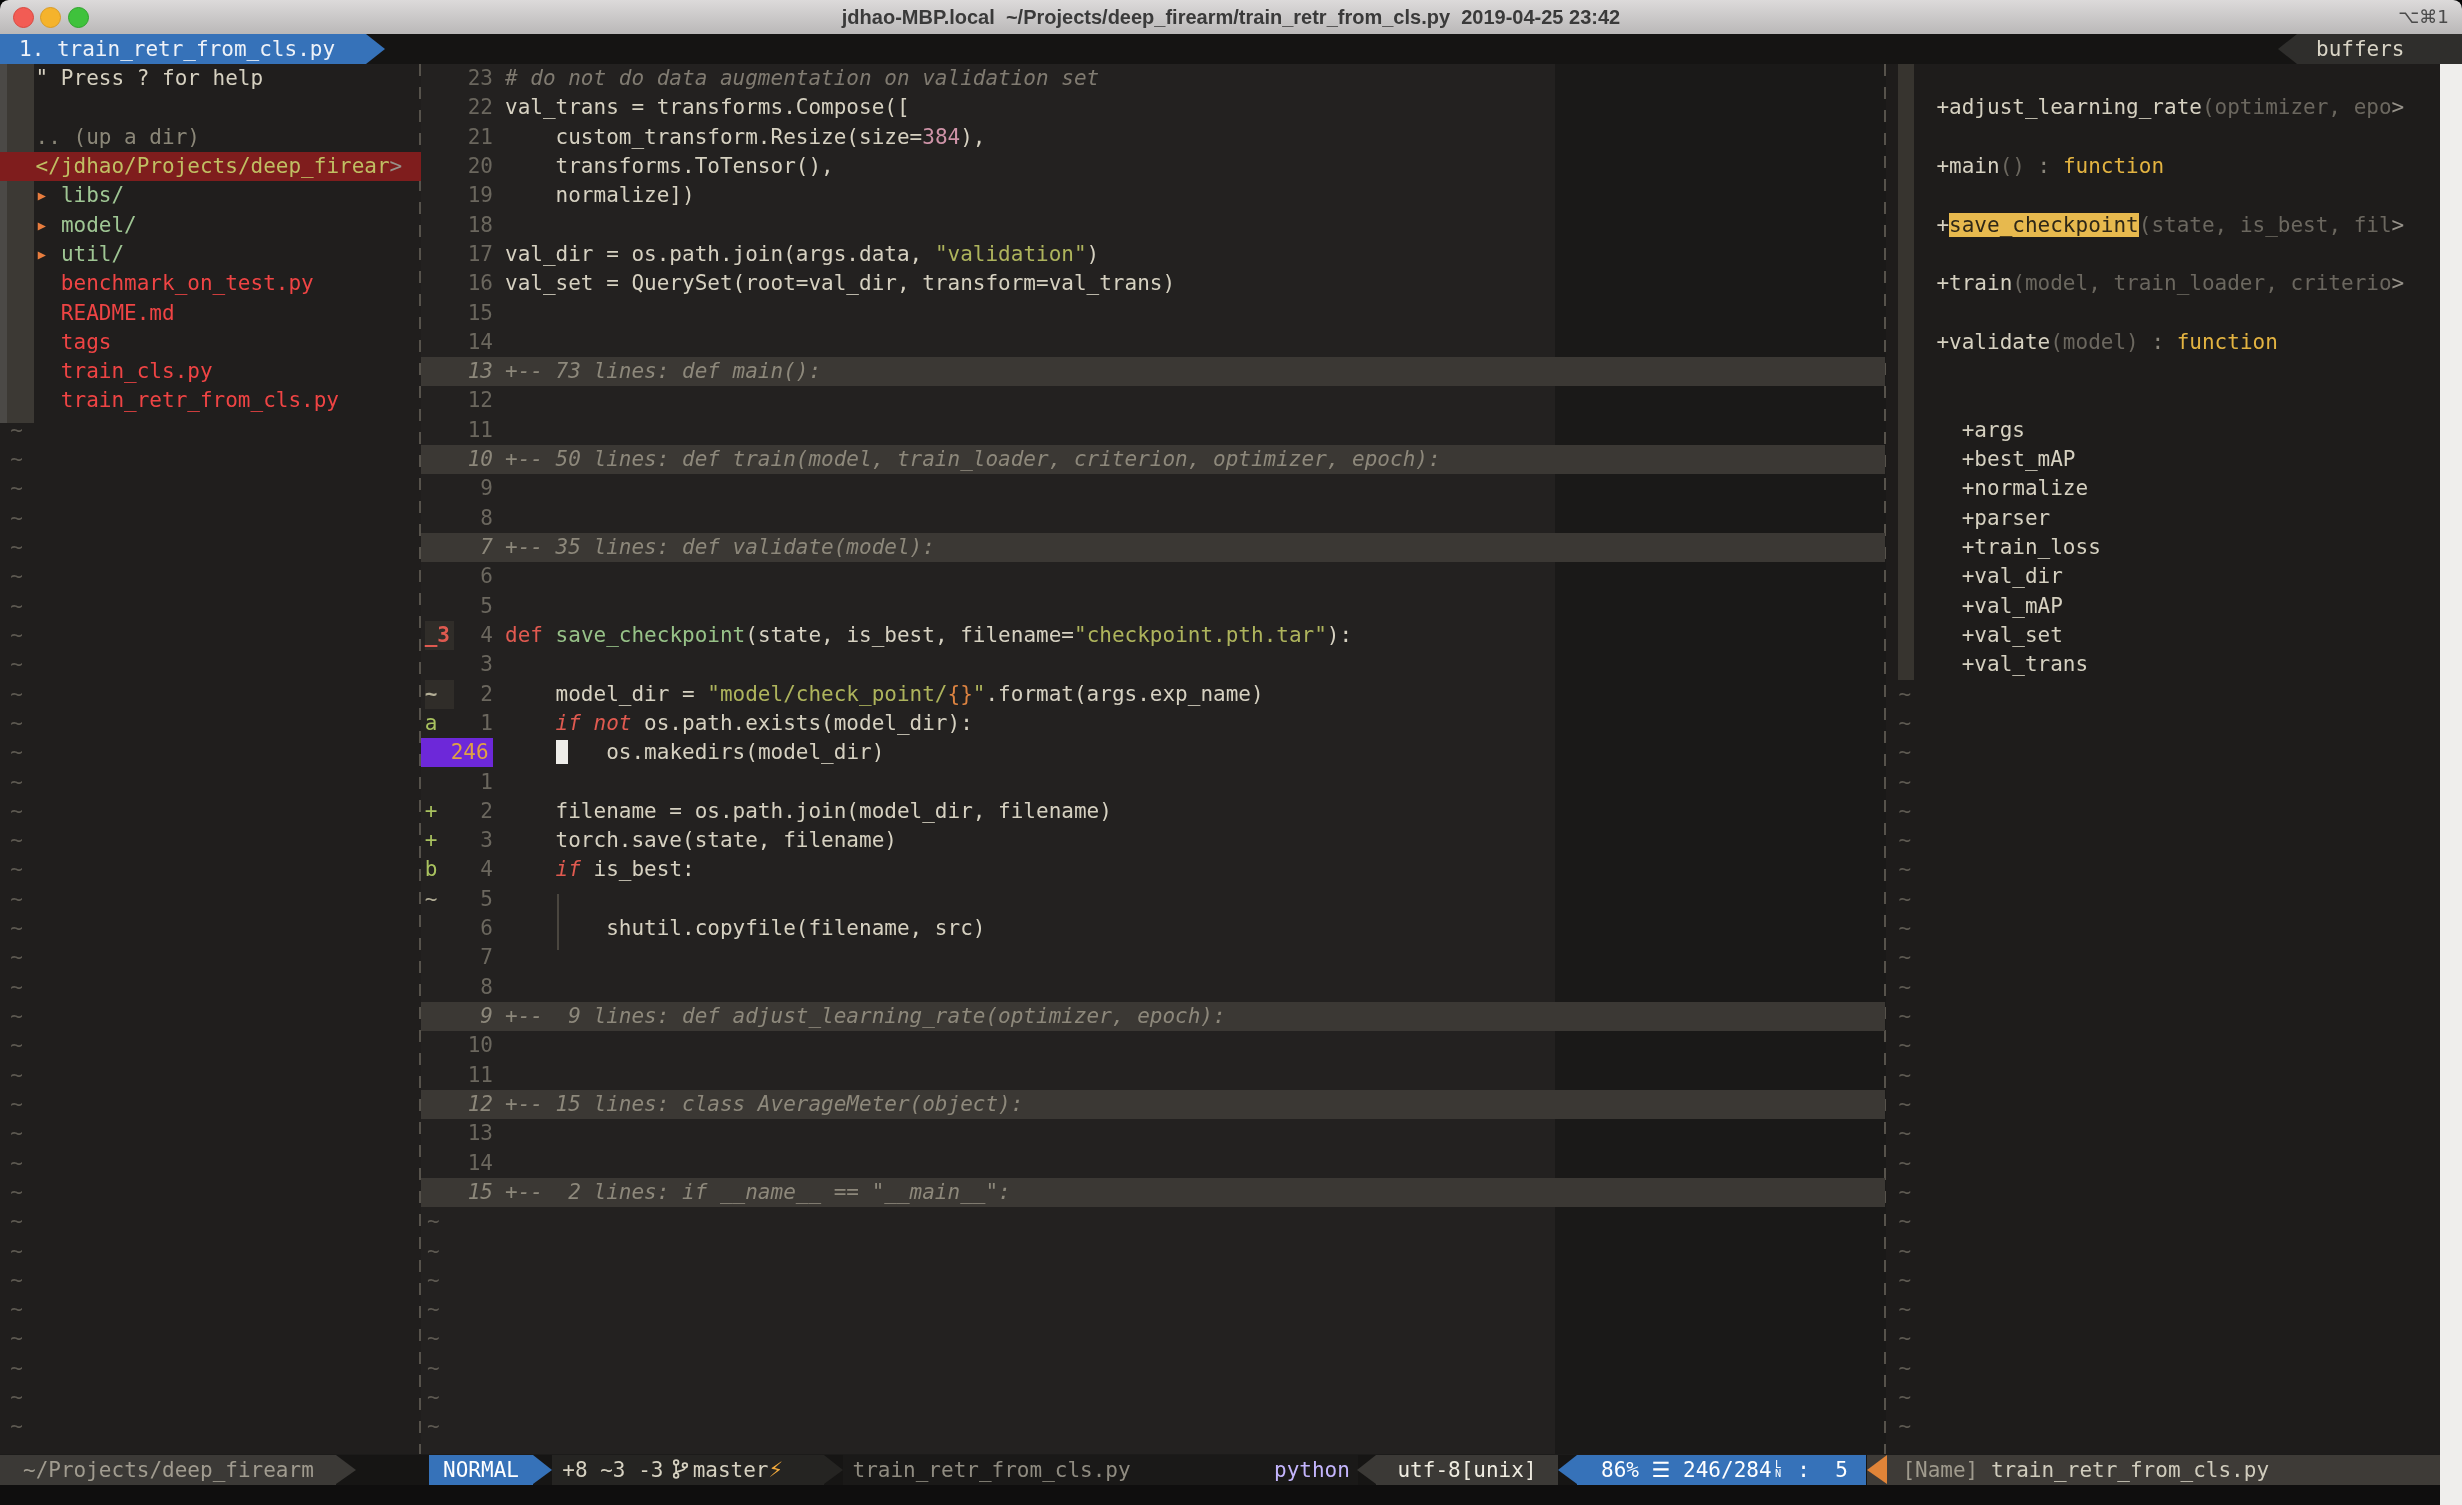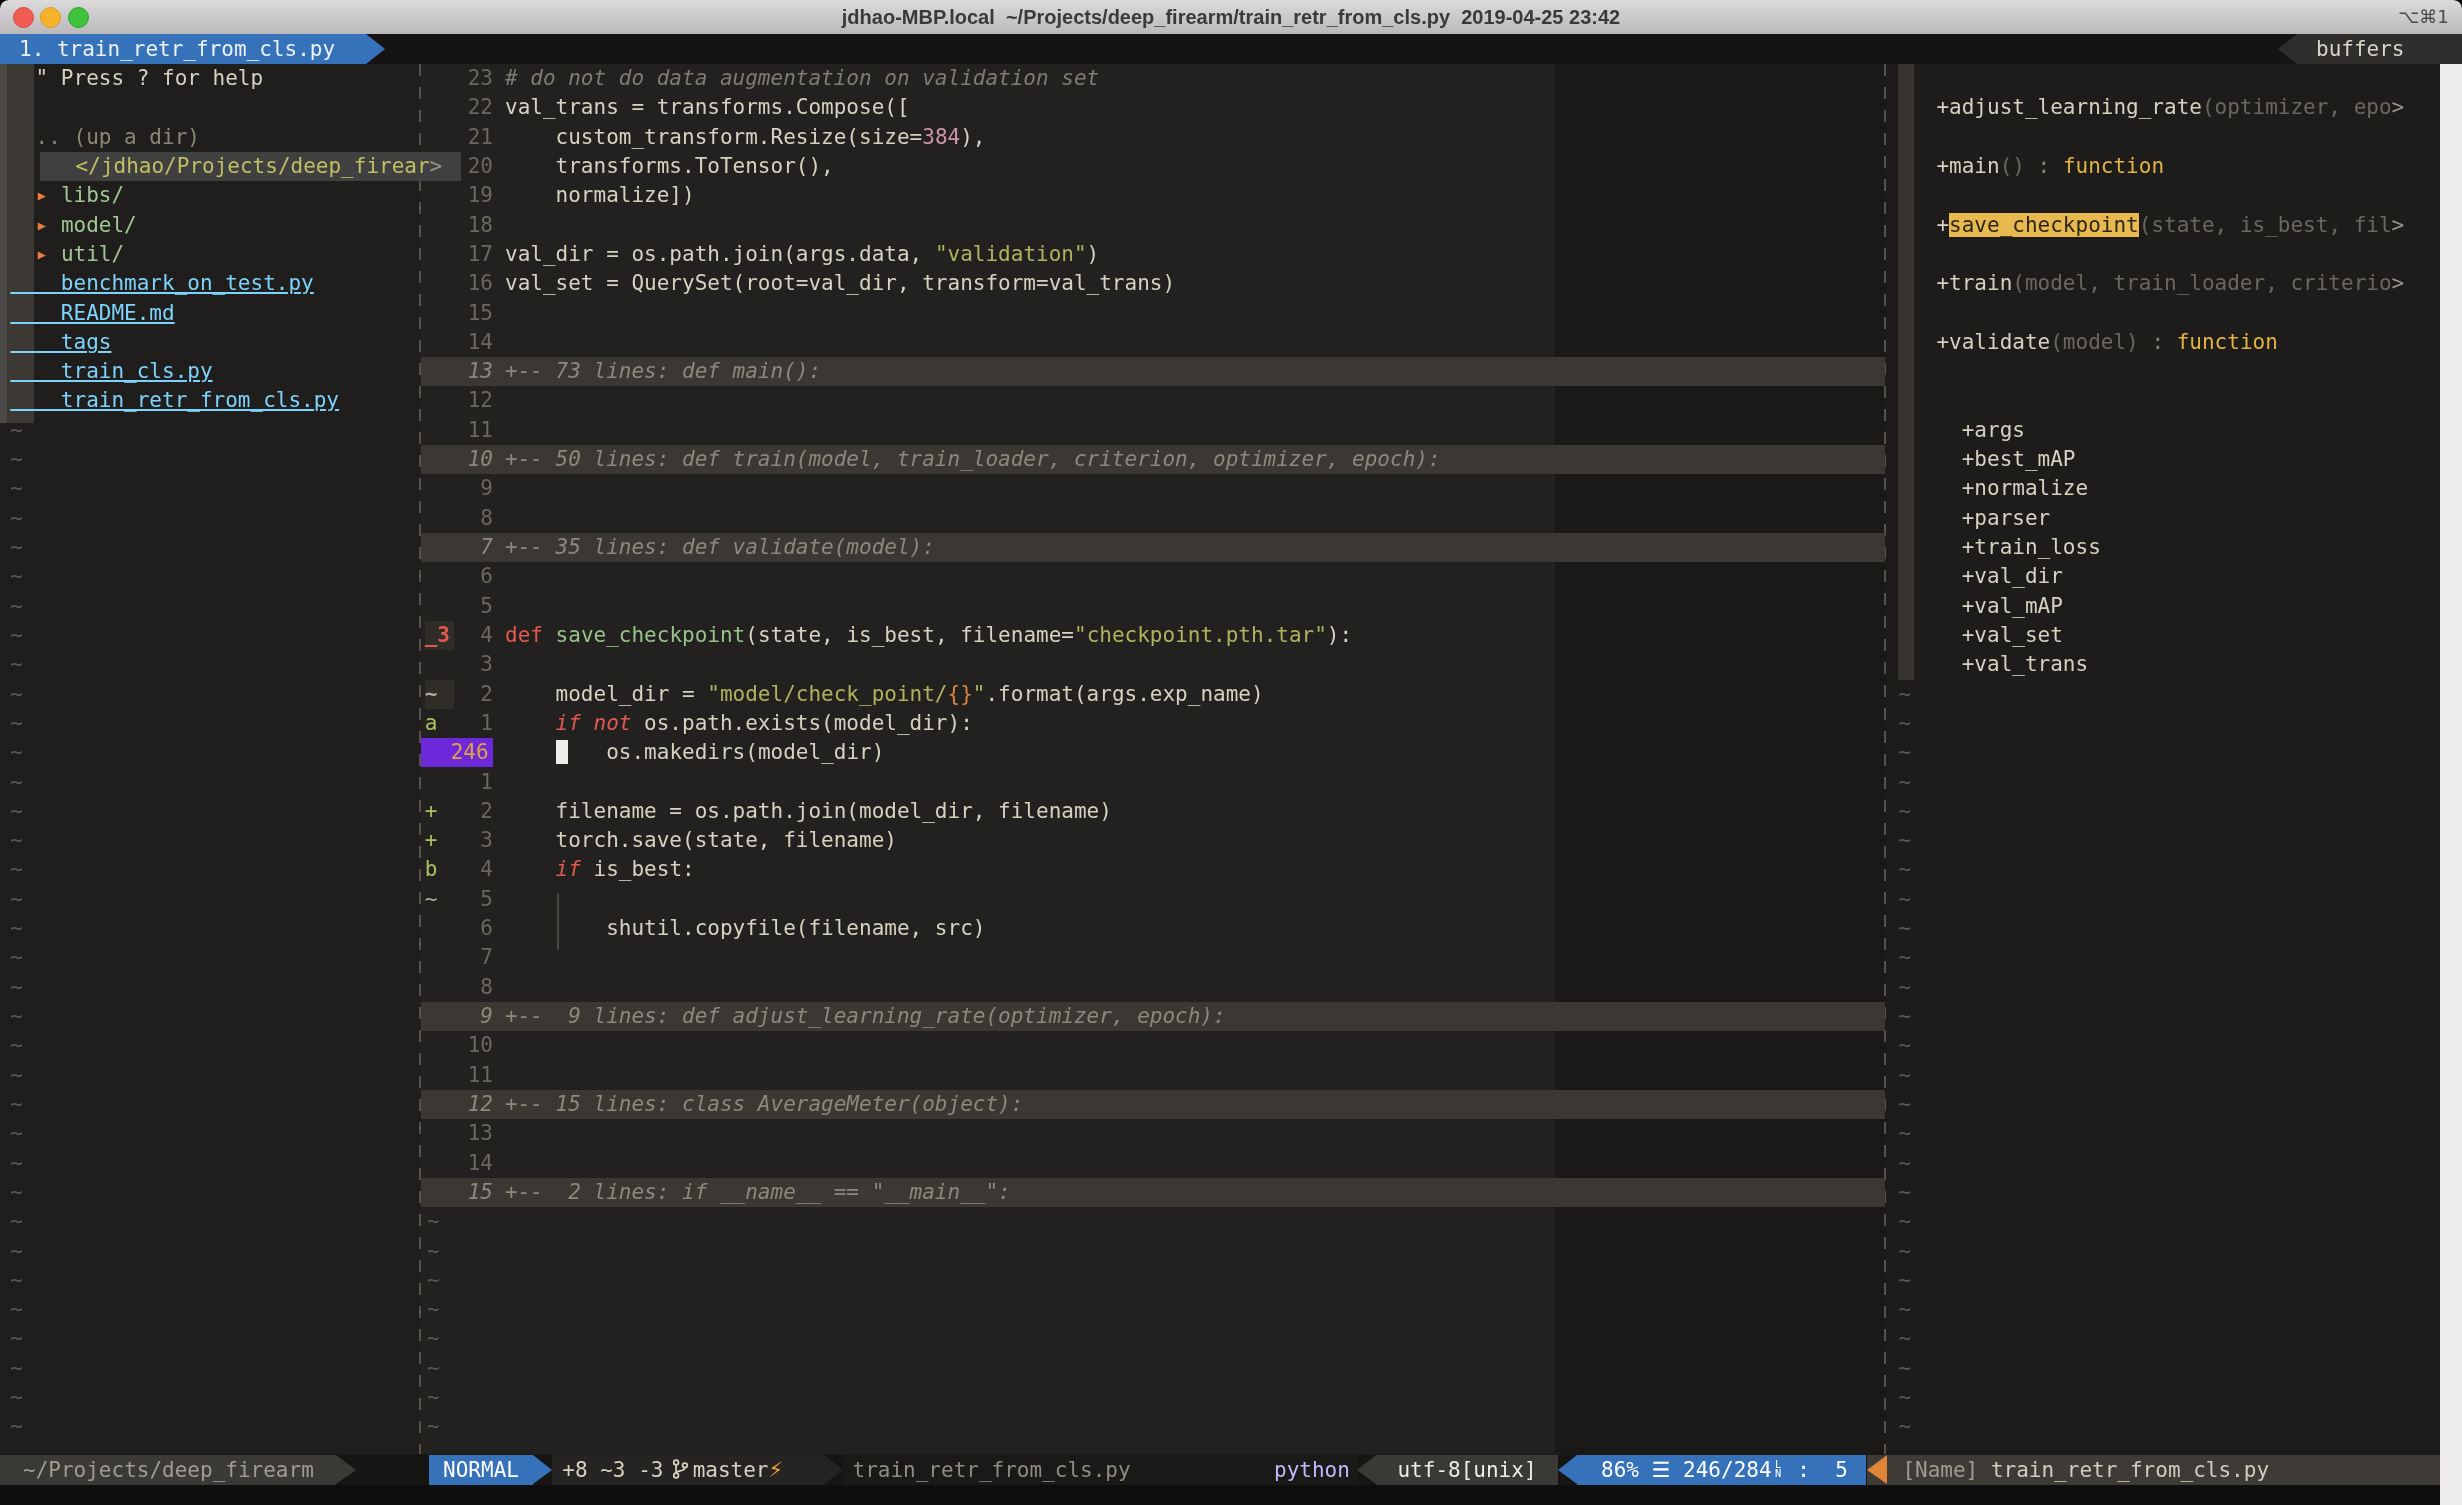--- a/index.html
+++ b/index.html
@@ -50,29 +50,29 @@
   #editrows .ltext{left:84px;}
   #tagrows .ltext{left:12.5px;}
   .lnum{position:absolute;left:28px;top:0;width:44px;text-align:right;color:#6b675e;}
   .sign{position:absolute;left:3.7px;top:0;width:29px;}
   .fold{background:#3b3834;}
   .fold .lnum{color:#8d887b;font-style:italic;}
   .c-fold{color:#8d887b;font-style:italic;}
   .curline .lnum{color:#e1a243;background:#6d28d9;left:0px;width:72px;padding-right:4.4px;box-sizing:border-box;}
   .stint{ }
   .stint .sign{background:#302d29;font-weight:bold;}
-  .rowhl{background:#404040;margin-left:40px;}
+  .rowhl{background:#7f1d1d;}
   
   .c-tx{color:#d6d1c1;} .c-cm{color:#807b71;font-style:italic;}
   .c-st{color:#aeb45c;} .c-sp{color:#de8441;} .c-nb{color:#ce93a7;}
   .c-kw{color:#e05a50;} .c-kwi{color:#e05a50;font-style:italic;} .c-fn{color:#97c288;}
   .c-cur{background:#eeede9;color:#1a1918;}
   .s-red{color:#e05a50;} .s-chg{color:#b3ae96;} .s-mark{color:#a9c25f;} .s-add{color:#a9c25f;}
   .c-help{color:#d6d1c1;} .c-up{color:#8b8778;} .c-root{color:#c0bf63;} .c-trunc{color:#97928a;}
-  .c-arr{color:#e87d3e;} .c-dir{color:#9fc694;} .c-file{color:#7dd3fc;text-decoration:underline;} .c-tilde{color:#5e5a52;}
+  .c-arr{color:#e87d3e;} .c-dir{color:#9fc694;} .c-file{color:#ef4444;} .c-tilde{color:#5e5a52;}
   .c-tag{color:#d6d1c1;} .c-dim{color:#6b675f;} .c-dim2{color:#8a857b;}
   .c-amber{color:#e3b341;} .c-hlt{background:#e7b94e;color:#2e2717;}
   .c-tri{color:#e06c50;} .c-kind{color:#8aa6a0;}
   .iguide{position:absolute;width:1.5px;background:#4a463f;z-index:5;}
   
   #statusline{position:absolute;left:0;top:1455px;width:2462px;height:30px;background:#161514;
     font-size:21px;line-height:30px;white-space:pre;}
   .seg{position:absolute;top:0;height:30px;box-sizing:border-box;}
   .tri-r{position:absolute;top:0;width:0;height:0;border-top:15.4px solid transparent;border-bottom:14.7px solid transparent;}
   .tri-l{position:absolute;top:0;width:0;height:0;border-top:15.4px solid transparent;border-bottom:14.7px solid transparent;}

